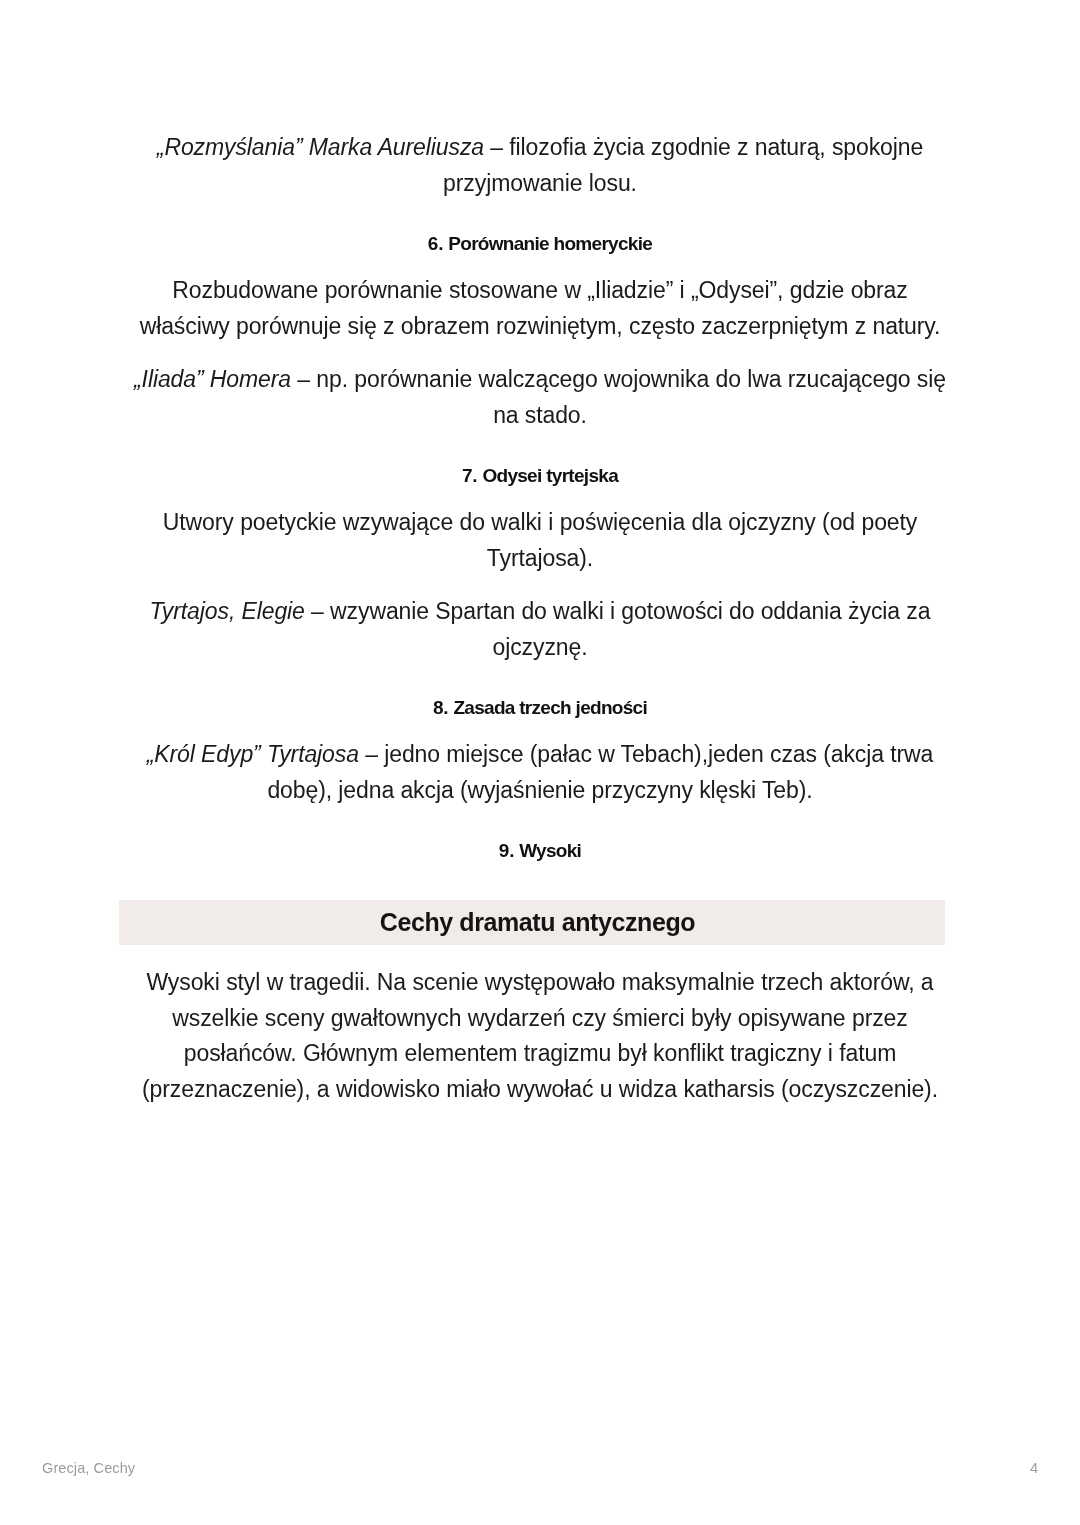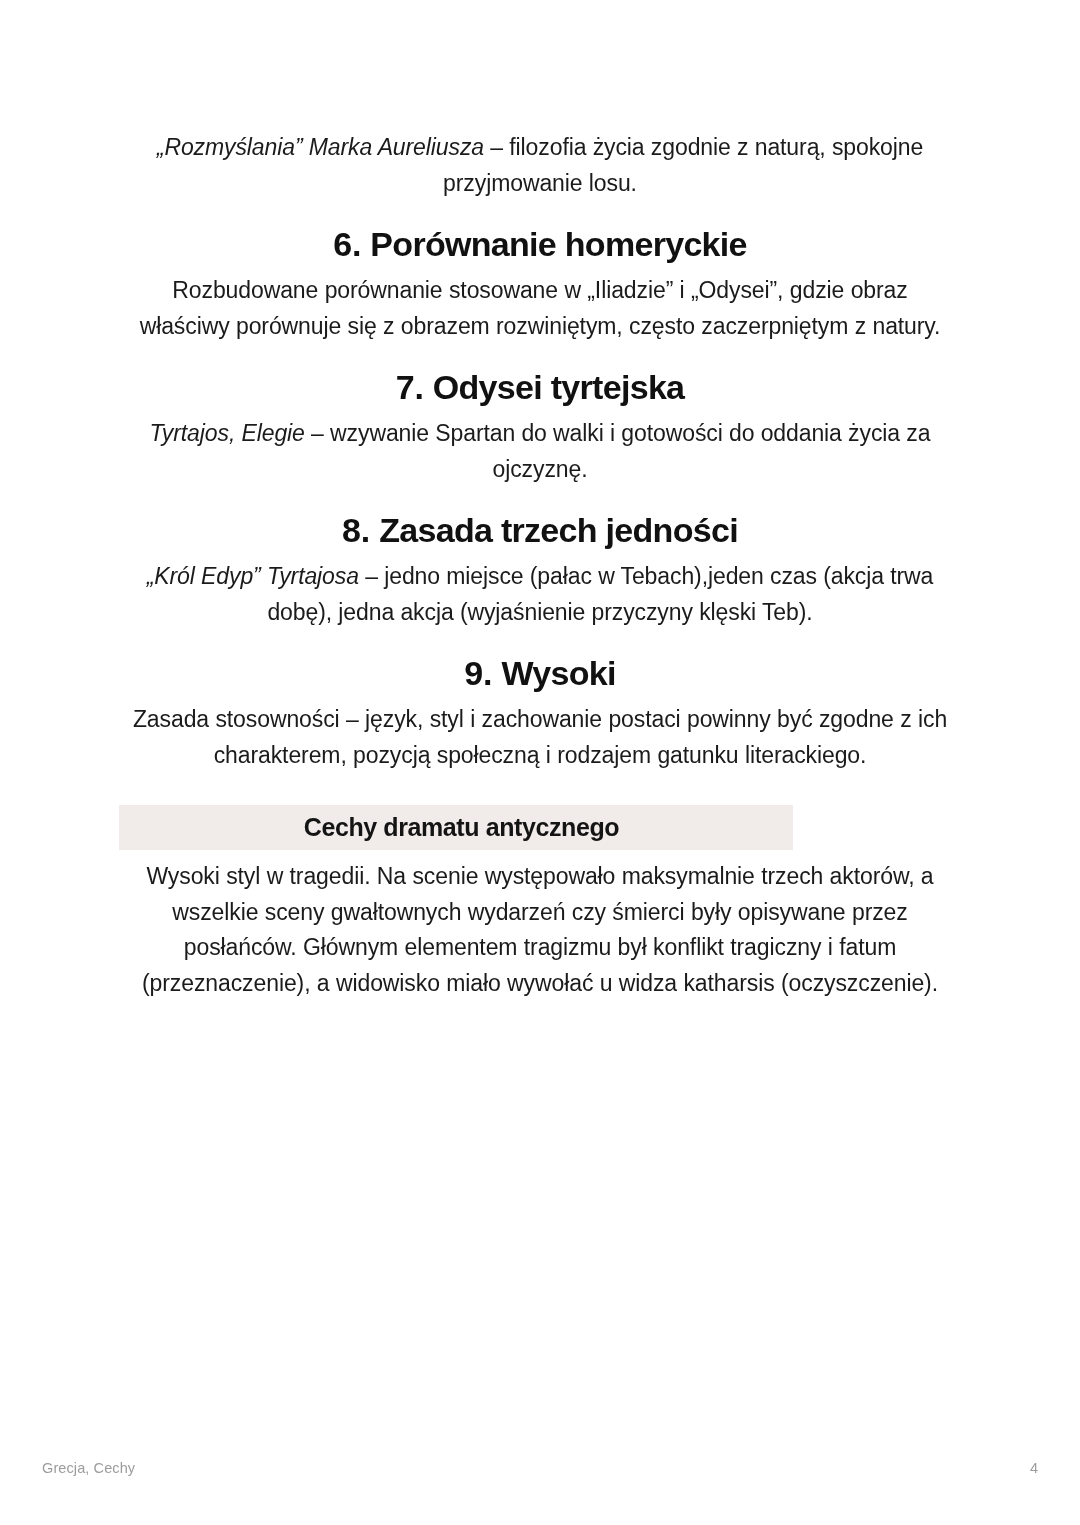--- a/index.html
+++ b/index.html
@@ -49,41 +49,41 @@
     color: #1b1b1b;
     margin: 0 0 22px 0;
   }
   .example .src {
     font-style: italic;
   }
 
   
   .h-num {
     margin: 26px 0 12px 0;
-    font-size: 34px;
+    font-size: 19px;
     line-height: 34px;
     color: #111111;
     letter-spacing: -0.3px;
     white-space: nowrap;
   }
   .h-num .num {
     font-weight: 600;
     letter-spacing: -0.2px;
   }
   .h-num .ttl {
     font-weight: 800;
     letter-spacing: -0.7px;
     font-stretch: condensed;
   }
 
   
   .h-band {
     position: relative;
-    margin: 32px 0 9px -11px;
-    width: 674px;
+    margin: 32px 0 20px -11px;
+    width: 826px;
     background: #f1ece9;
     padding: 7px 0 8px 11px;
     box-sizing: border-box;
   }
   .h-band .band-text {
     font-size: 25px;
     line-height: 30px;
     font-weight: 700;
     letter-spacing: -0.4px;
     color: #141414;
@@ -117,29 +117,30 @@
 <body>
 
 <div class="page">
 
   <div class="content">
 
     <p class="example"><span class="src">„Rozmyślania” Marka Aureliusza</span><span> – filozofia życia zgodnie z naturą, spokojne przyjmowanie losu.</span></p>
 
     <h2 class="h-num"><span class="num">6.</span> <span class="ttl">Porównanie homeryckie</span></h2>
     <p class="para">Rozbudowane porównanie stosowane w „Iliadzie” i „Odysei”, gdzie obraz właściwy porównuje się z obrazem rozwiniętym, często zaczerpniętym z natury.</p>
+    <p class="example"><span class="src">„Iliada” Homera</span><span> – np. porównanie walczącego wojownika do lwa rzucającego się na stado.</span></p>
 
     <h2 class="h-num"><span class="num">7.</span> <span class="ttl">Odysei tyrtejska</span></h2>
+    <p class="para">Utwory poetyckie wzywające do walki i poświęcenia dla ojczyzny (od poety Tyrtajosa).</p>
     <p class="example"><span class="src">Tyrtajos, Elegie</span><span> – wzywanie Spartan do walki i gotowości do oddania życia za ojczyznę.</span></p>
 
     <h2 class="h-num"><span class="num">8.</span> <span class="ttl">Zasada trzech jedności</span></h2>
     <p class="example"><span class="src">„Król Edyp” Tyrtajosa</span><span> – jedno miejsce (pałac w Tebach),jeden czas (akcja trwa dobę), jedna akcja (wyjaśnienie przyczyny klęski Teb).</span></p>
 
     <h2 class="h-num"><span class="num">9.</span> <span class="ttl">Wysoki</span></h2>
-    <p class="para">Zasada stosowności – język, styl i zachowanie postaci powinny być zgodne z ich charakterem, pozycją społeczną i rodzajem gatunku literackiego.</p>
 
     <div class="h-band">
       <span class="band-text">Cechy dramatu antycznego</span>
     </div>
     <p class="para">Wysoki styl w tragedii. Na scenie występowało maksymalnie trzech aktorów, a wszelkie sceny gwałtownych wydarzeń czy śmierci były opisywane przez posłańców. Głównym elementem tragizmu był konflikt tragiczny i fatum (przeznaczenie), a widowisko miało wywołać u widza katharsis (oczyszczenie).</p>
 
   </div>
 
   <div class="footer">
     <span class="footer-left">Grecja, Cechy</span>

